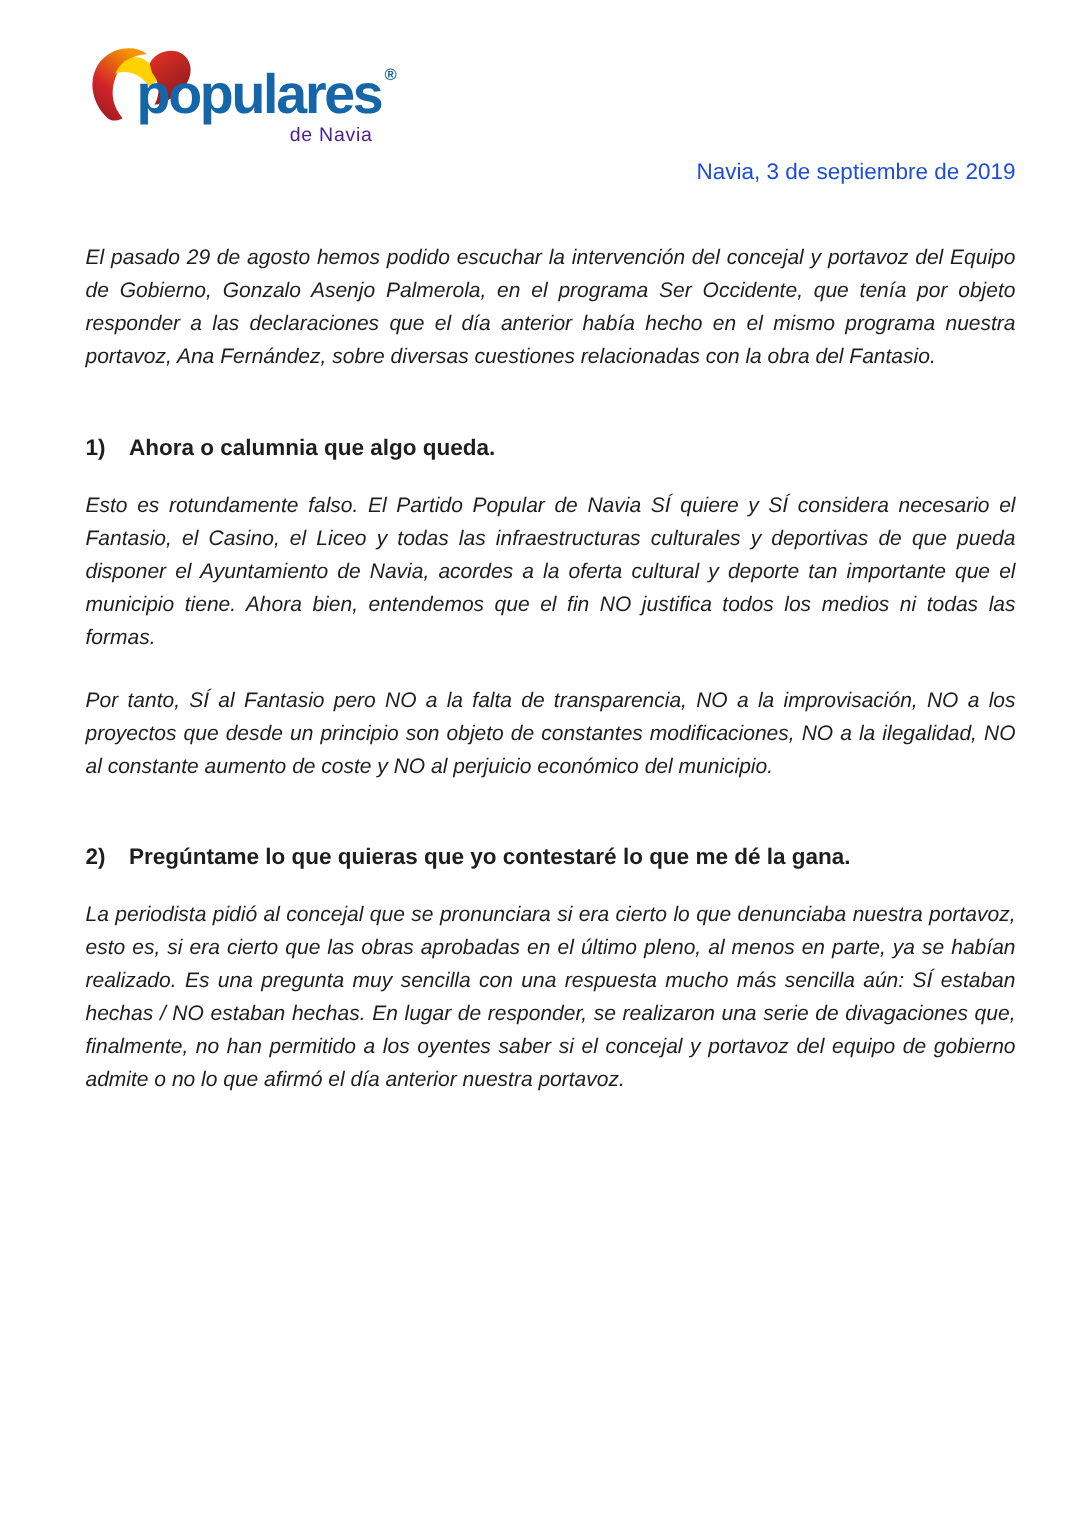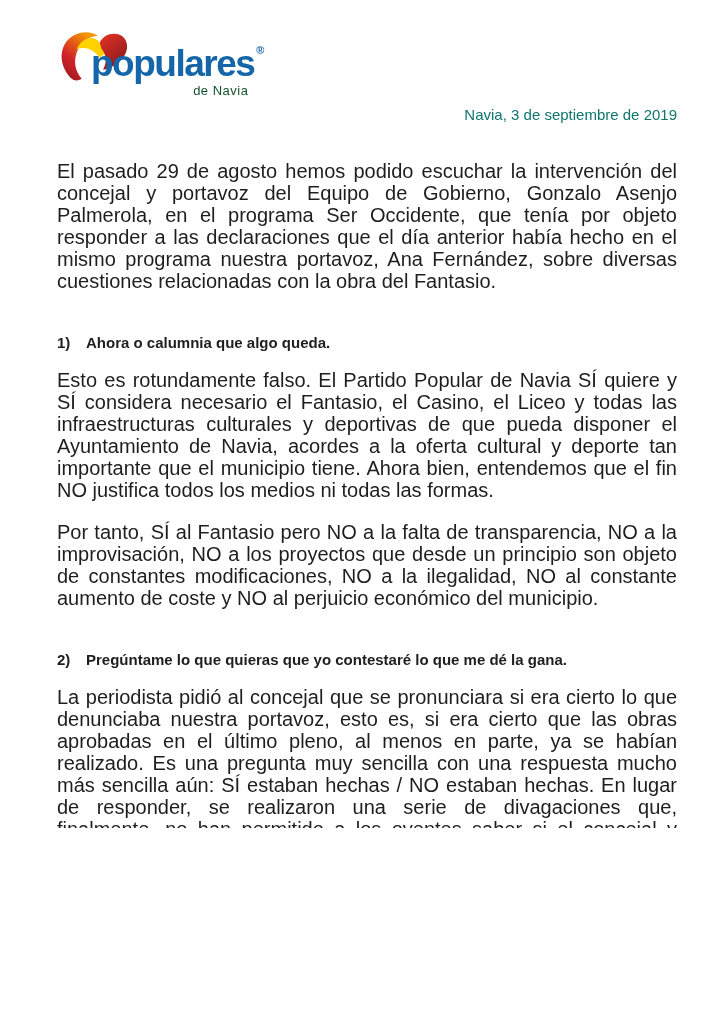--- a/index.html
+++ b/index.html
@@ -15,32 +15,33 @@
   
   .logo { position:relative; margin:26px 0 0 57px; width:270px; height:76px; }
   .gaviota { position:absolute; left:0; top:0; width:74px; height:58px; }
   .logo-text { position:absolute; left:34px; top:18px; white-space:nowrap; }
   .brand {
     font-size:37px; font-weight:bold; letter-spacing:-1.5px;
     color:#1566a8; line-height:1;
   }
   .reg { font-size:11px; font-weight:bold; color:#1566a8; vertical-align:22px; margin-left:2px; }
   .logo-sub {
-    text-align:right; font-size:13px; color:#14532d;
+    text-align:right; font-size:13px; color:#4c1d95;
     margin-top:1px; padding-right:16px; letter-spacing:0.5px;
   }
   
   .content { padding:0 46px 0 57px; }
   .date-line {
     text-align:right; font-size:15px; line-height:22px;
-    margin:2px 0 34px 0; color:#0f766e;
+    margin:2px 0 34px 0; color:#1d4ed8;
   }
   p.para {
-    font-size:20px; line-height:22px; text-align:justify;
+    font-size:14px; line-height:22px; text-align:justify;
     margin:0 0 20px 0;
+    font-style:italic;
   }
   .heading {
     display:flex; font-weight:bold; font-size:15px; line-height:22px;
     margin:40px 0 15px 0;
   }
   .h-num { flex:none; width:29px; }
   .h-text { flex:1; }
 </style>
 </head>
 <body>

